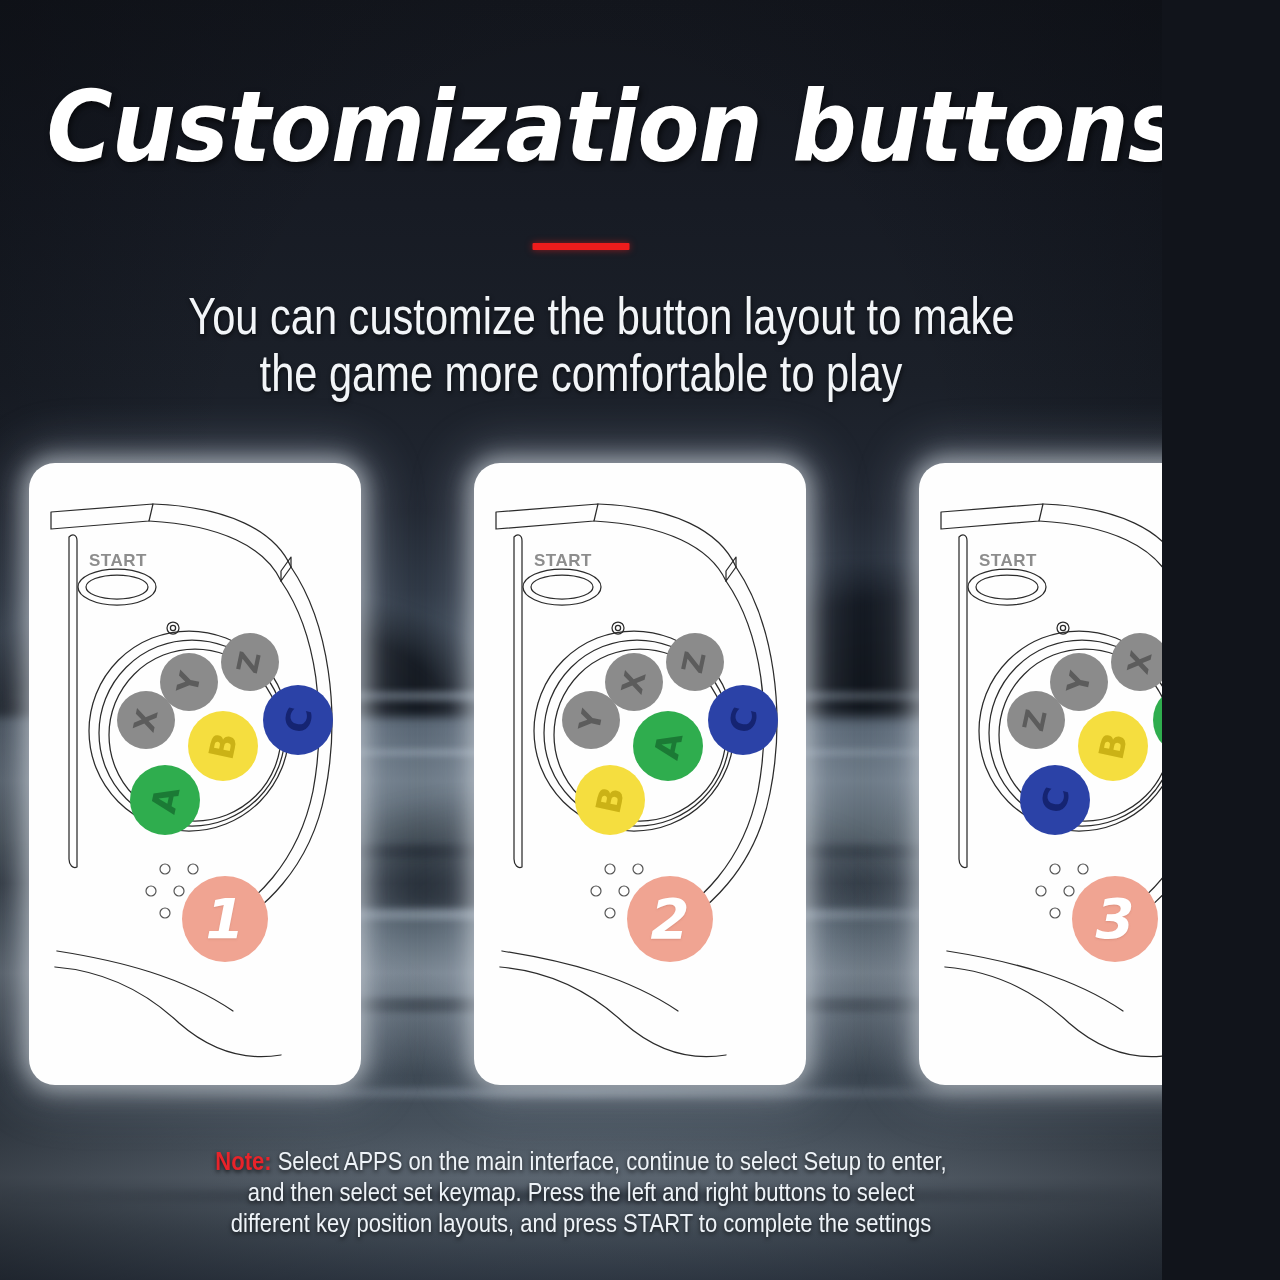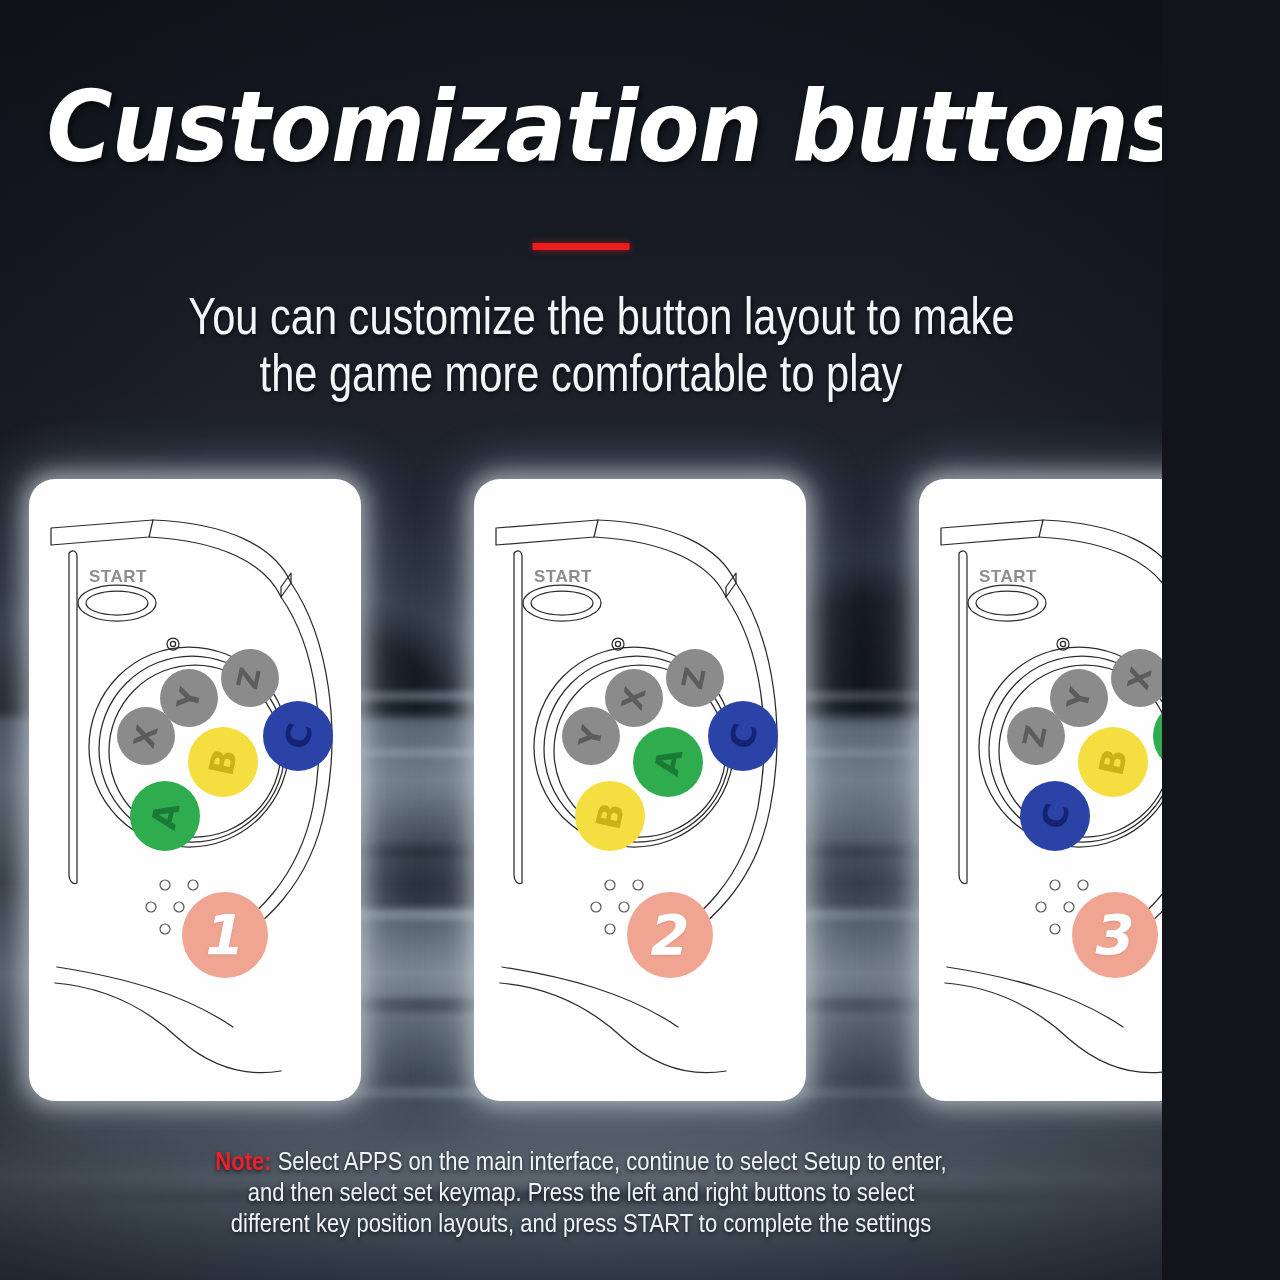--- a/index.html
+++ b/index.html
@@ -99,21 +99,21 @@
     transform:scaleX(.8);
     text-shadow:1px 2px 5px rgba(0,0,0,.6);
   }
   .subtitle .l{ display:block; white-space:nowrap; }
 
   
   .cards{
     position:absolute; left:0; top:463px; width:1280px; height:622px;
   }
   .card{
-    position:absolute; top:16px;
+    position:absolute; top:0;
     width:332px; height:622px;
     background:#fefefe;
     border-radius:26px;
     box-shadow:
       0 0 22px 6px rgba(235,242,250,.55),
       0 0 48px 16px rgba(190,206,224,.28),
       0 8px 26px rgba(0,0,0,.30);
     overflow:hidden;
   }
   .card.c1{ left:29px; }

